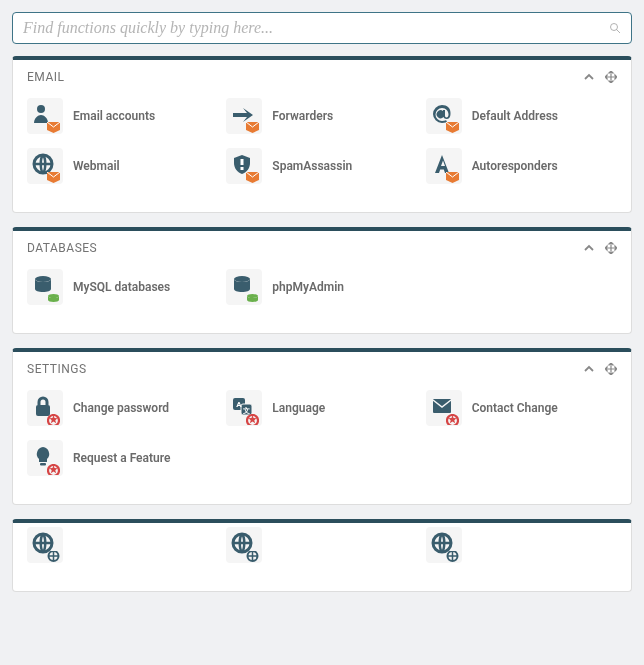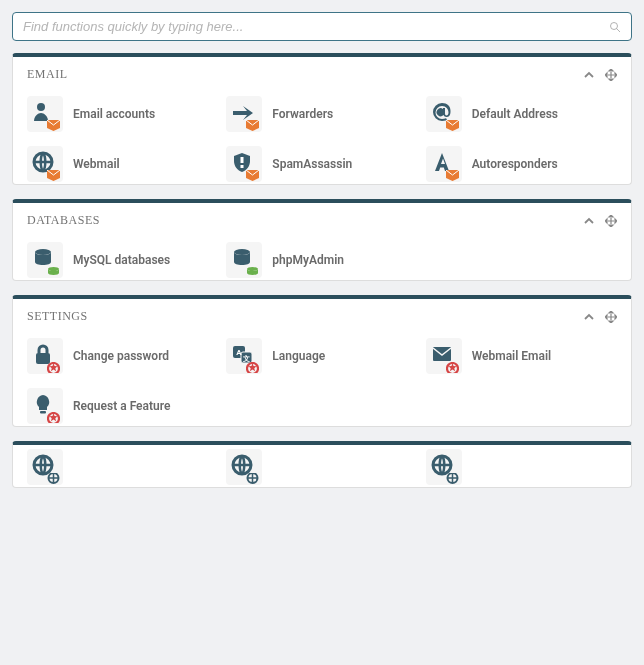--- a/index.html
+++ b/index.html
@@ -19,49 +19,50 @@
     background: #fff;
     display: flex;
     align-items: center;
     padding: 6px 10px;
     margin-bottom: 12px;
   }
   .search-input {
     flex: 1;
     border: none;
     outline: none;
-    font-size: 13px;
+    font-size: 16px;
     color: #14532d;
     background: transparent;
+    font-family: Liberation Serif, serif;
   }
   .search-input::placeholder { color: #b5b5b5; font-style: italic; }
   .search-icon { width: 12px; height: 12px; stroke: #999; fill: none; stroke-width: 1.5; }
 
   
   .panel {
     background: #fff;
     border: 1px solid #ddd;
     border-top: 4px solid #2b4e5c;
     border-radius: 4px;
     margin-bottom: 14px;
   }
   .panel-header {
     display: flex;
     align-items: center;
     padding: 10px 14px;
     font-size: 12px;
     letter-spacing: 0.5px;
     color: #737373;
   }
-  .panel-title { flex: 1; font-family: Liberation Serif, serif; }
+  .panel-title { flex: 1; }
   .hdr-icon { width: 12px; height: 12px; margin-left: 10px; cursor: pointer; }
   .hdr-icon svg { display: block; }
 
   .panel-body {
-    padding: 4px 14px 2px 14px;
+    padding: 4px 14px 28px 14px;
     display: grid;
     grid-template-columns: repeat(3, 1fr);
     gap: 14px 8px;
   }
 
   
   .item {
     display: flex;
     align-items: center;
     cursor: pointer;
@@ -288,21 +289,21 @@
             <div class="item-icon">
               <span class="main-glyph">
                 <svg viewBox="0 0 22 22">
                   <use href="#g-mail"></use>
                 </svg>
               </span>
               <span class="badge"><svg viewBox="0 0 13 11">
                   <use href="#b-red"></use>
                 </svg></span>
             </div>
-            <span class="item-label">Webmail Email</span>
+            <span class="item-label">Contact Change</span>
           </div>
           <div class="item">
             <div class="item-icon">
               <span class="main-glyph">
                 <svg viewBox="0 0 22 22">
                   <use href="#g-bulb"></use>
                 </svg>
               </span>
               <span class="badge"><svg viewBox="0 0 13 11">
                   <use href="#b-red"></use>

